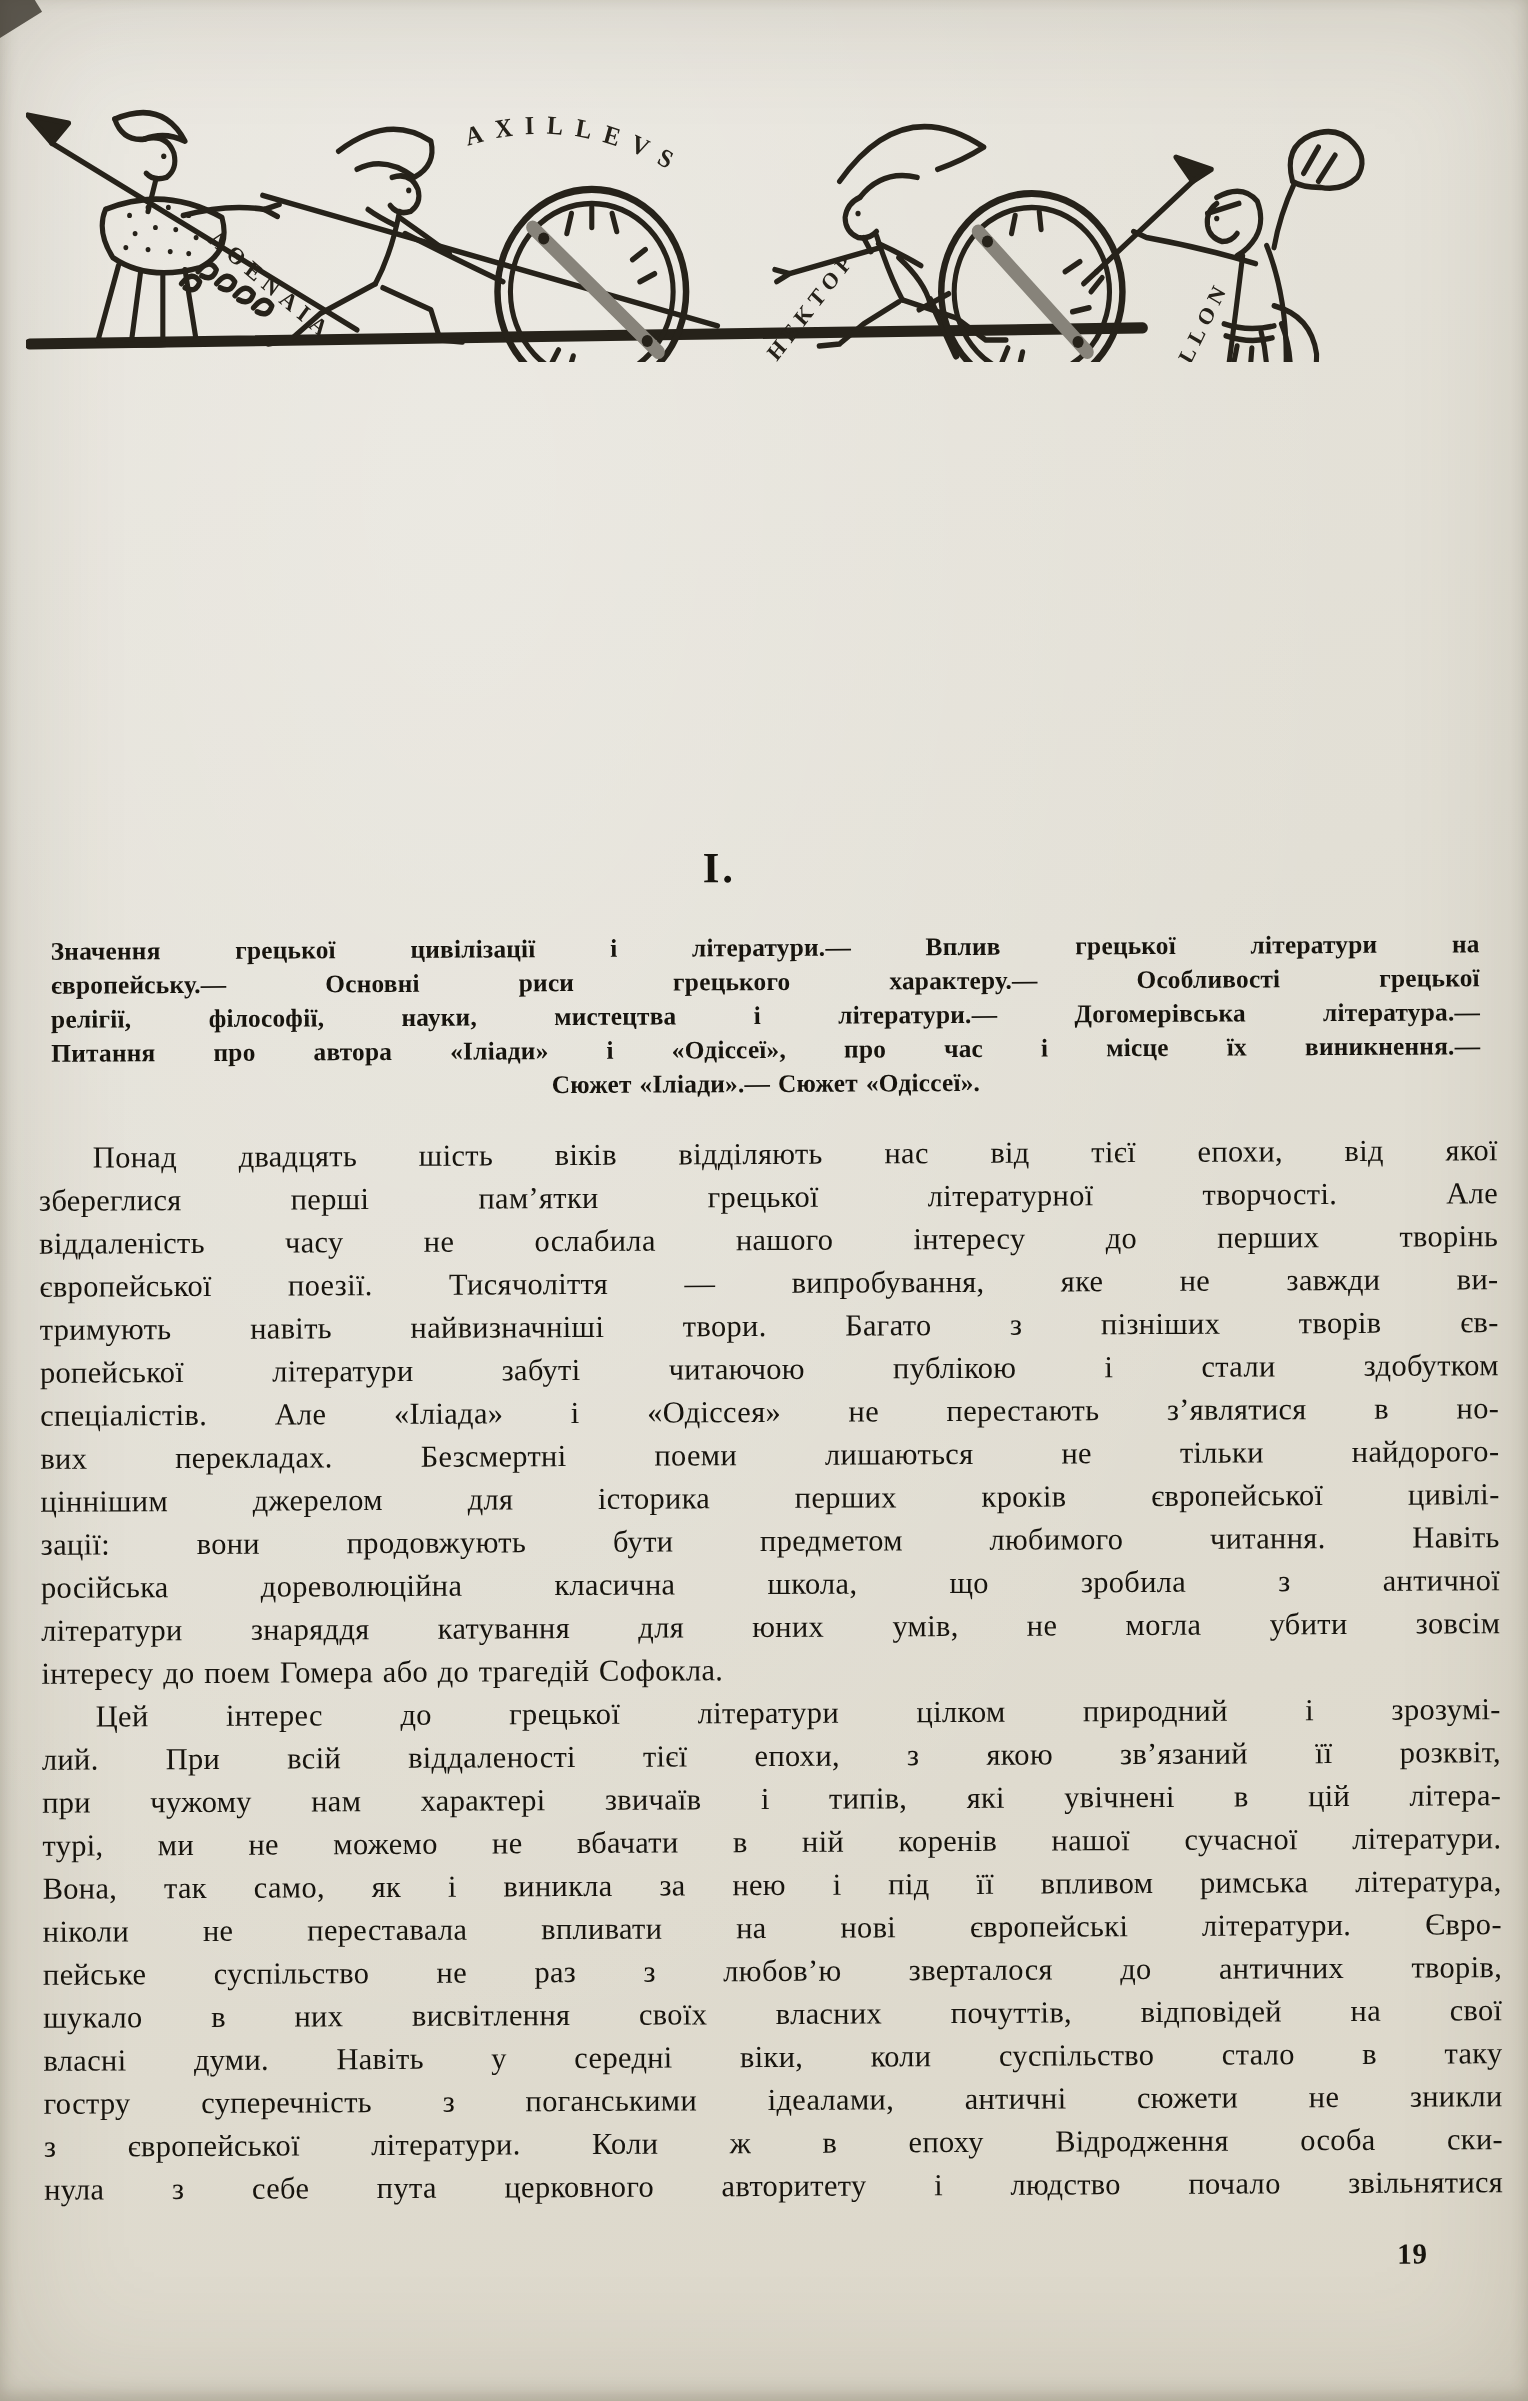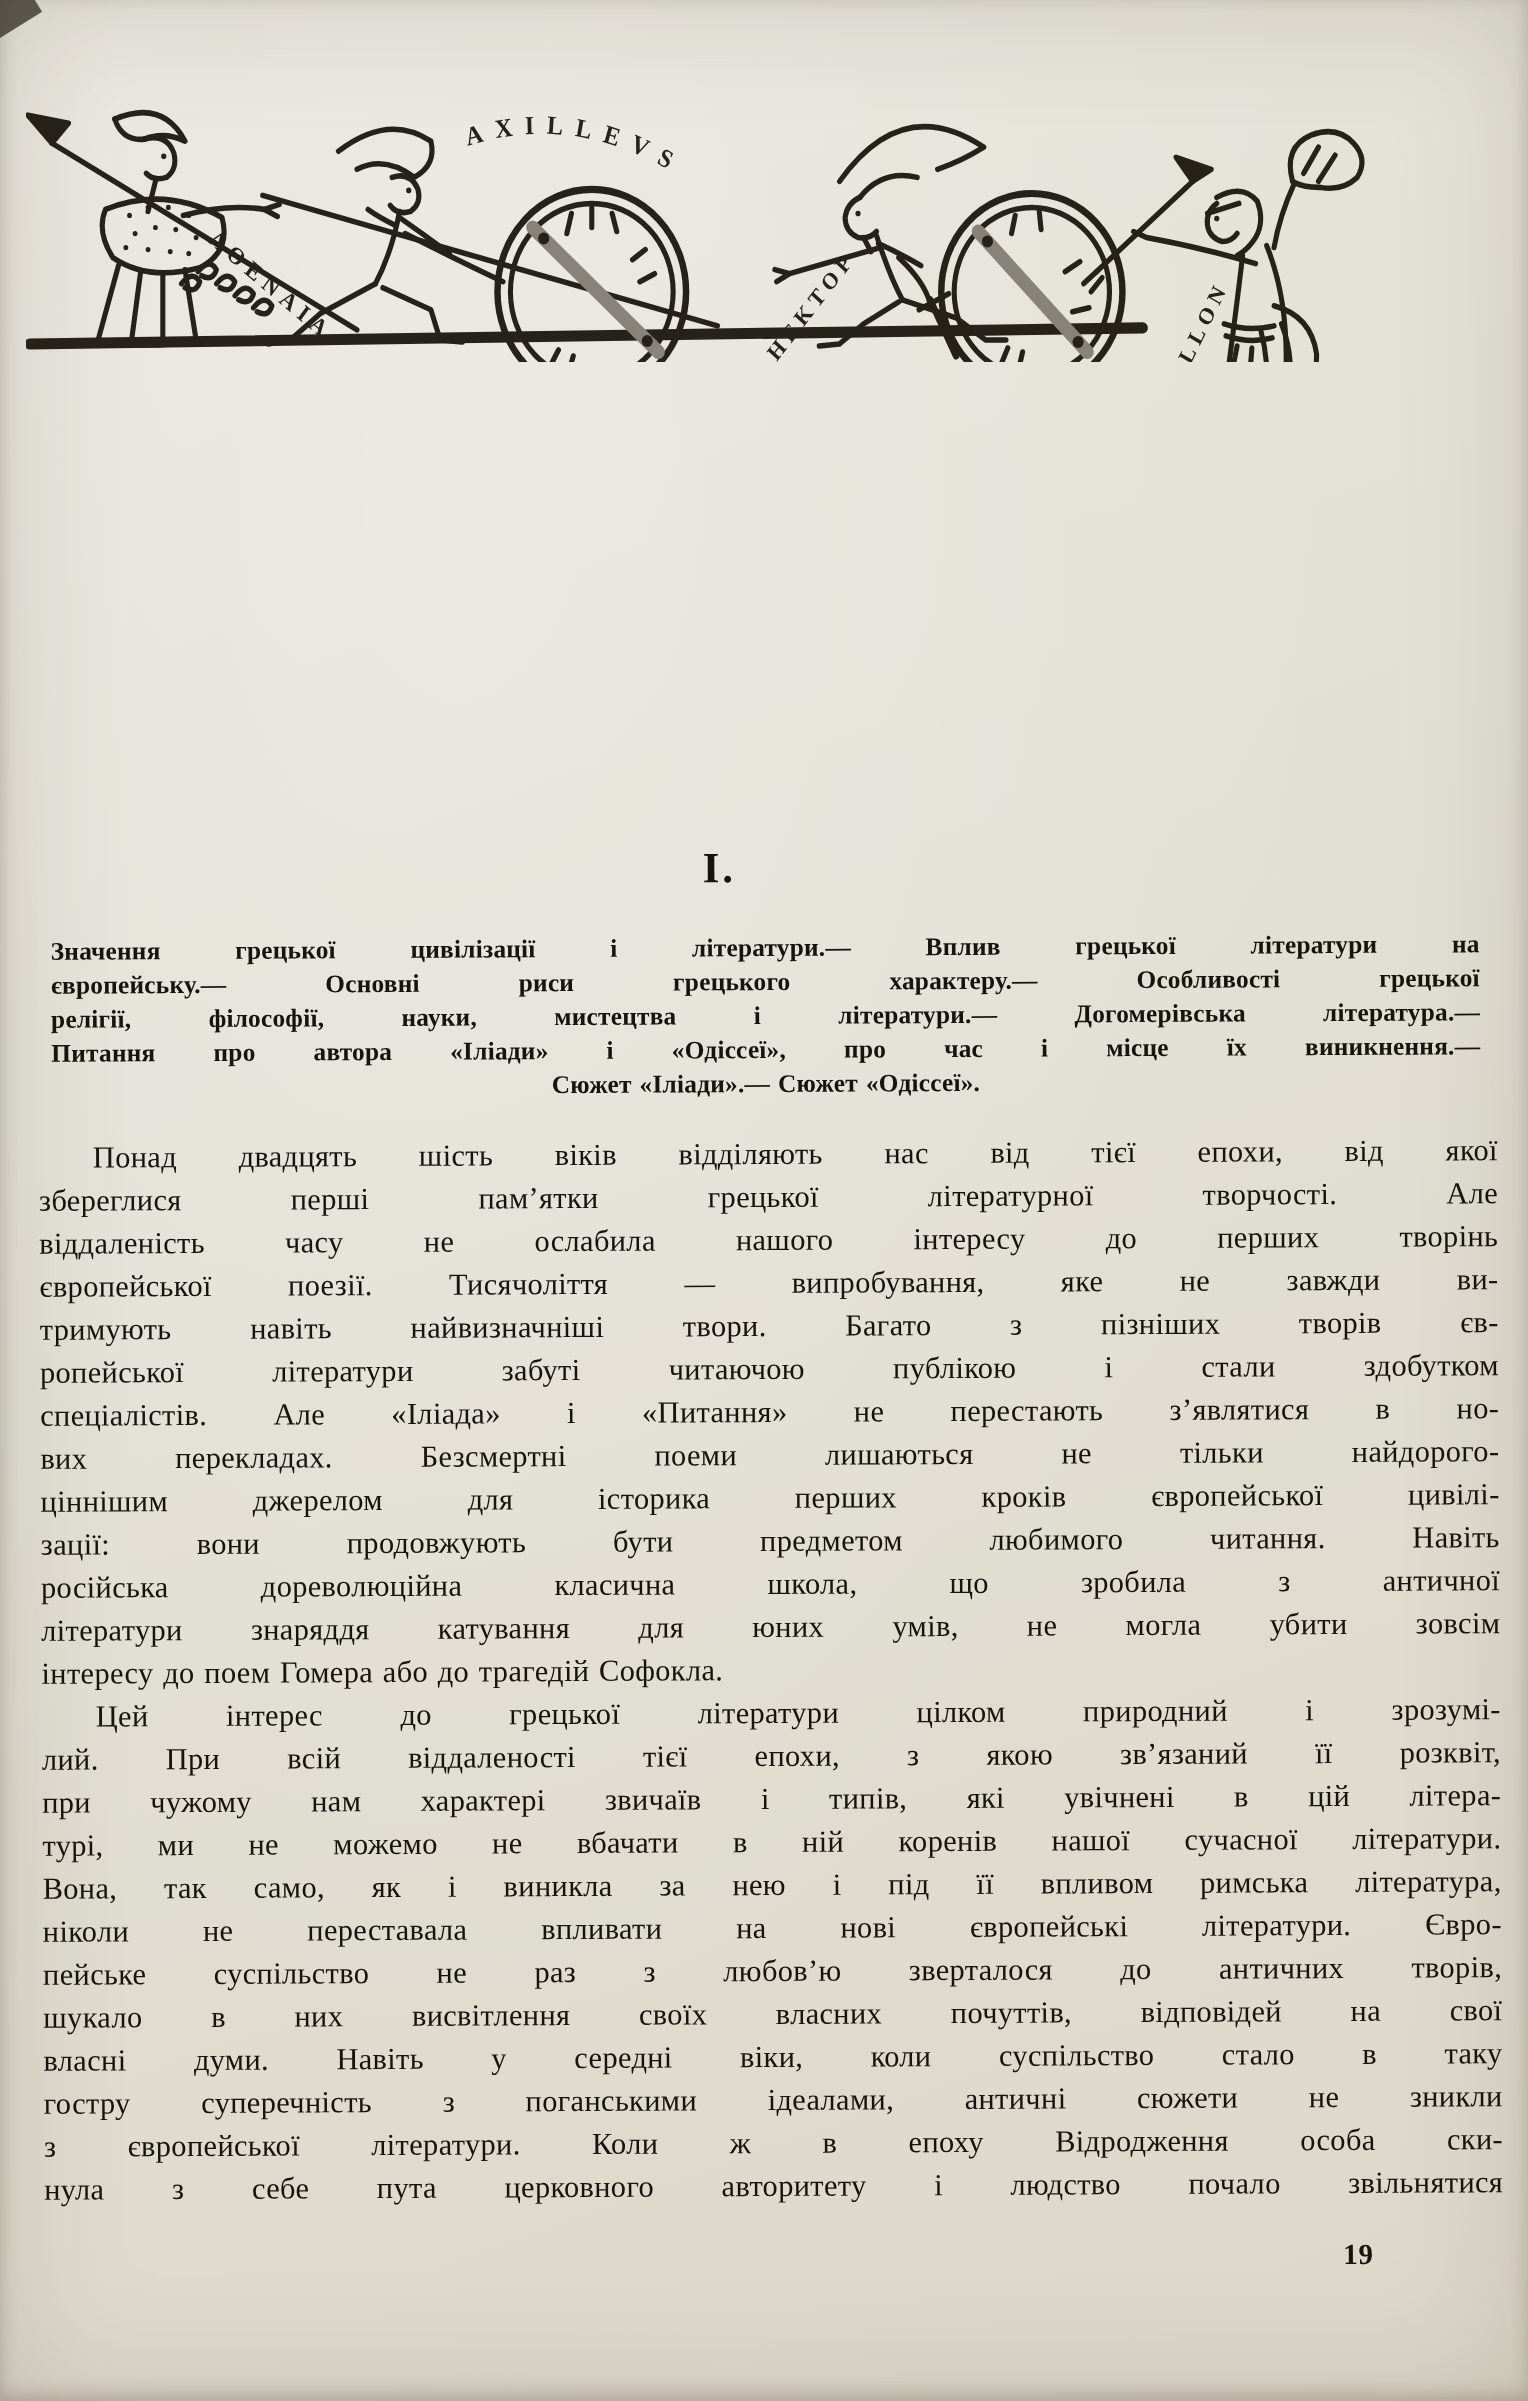--- a/index.html
+++ b/index.html
@@ -39,21 +39,21 @@
   .bodytext {
     position:absolute; top:1133px; left:39px; width:1459px;
     font-size:30.5px; line-height:43px; letter-spacing:0.3px; word-spacing:1.8px;
   }
   .bl { text-align:justify; text-align-last:justify; }
   .bl.first { text-indent:54px; }
   .bl.paraend { text-align-last:left; }
   .it { }
 
   .pagenum {
-    position:absolute; top:2241px; left:1316px; width:74px;
+    position:absolute; top:2241px; left:1370px; width:74px;
     font-size:29px; font-weight:bold; text-align:center; letter-spacing:0.9px;
   }
 </style>
 </head>
 <body>
 
 <div class="page">
   <div class="scan-corner"></div>
 
   <div class="illustration">
@@ -186,21 +186,21 @@
     </div>
 
     <div class="bodytext">
       <div>
         <div class="bl first">Понад двадцять шість віків відділяють нас від тієї епохи, від якої</div>
         <div class="bl">збереглися перші пам’ятки грецької літературної творчості. Але</div>
         <div class="bl">віддаленість часу не ослабила нашого інтересу до перших творінь</div>
         <div class="bl">європейської поезії. Тисячоліття — випробування, яке не завжди ви-</div>
         <div class="bl">тримують навіть найвизначніші твори. Багато з пізніших творів єв-</div>
         <div class="bl">ропейської літератури забуті читаючою публікою і стали здобутком</div>
-        <div class="bl"><span>спеціалістів. Але </span><span class="it">«Іліада»</span><span> і </span><span class="it">«Питання»</span><span> не перестають з’являтися в но-</span></div>
+        <div class="bl"><span>спеціалістів. Але </span><span class="it">«Іліада»</span><span> і </span><span class="it">«Одіссея»</span><span> не перестають з’являтися в но-</span></div>
         <div class="bl">вих перекладах. Безсмертні поеми лишаються не тільки найдорого-</div>
         <div class="bl">ціннішим джерелом для історика перших кроків європейської цивілі-</div>
         <div class="bl">зації: вони продовжують бути предметом любимого читання. Навіть</div>
         <div class="bl">російська дореволюційна класична школа, що зробила з античної</div>
         <div class="bl">літератури знаряддя катування для юних умів, не могла убити зовсім</div>
         <div class="bl paraend">інтересу до поем Гомера або до трагедій Софокла.</div>
       </div>
       <div>
         <div class="bl first">Цей інтерес до грецької літератури цілком природний і зрозумі-</div>
         <div class="bl">лий. При всій віддаленості тієї епохи, з якою зв’язаний її розквіт,</div>

